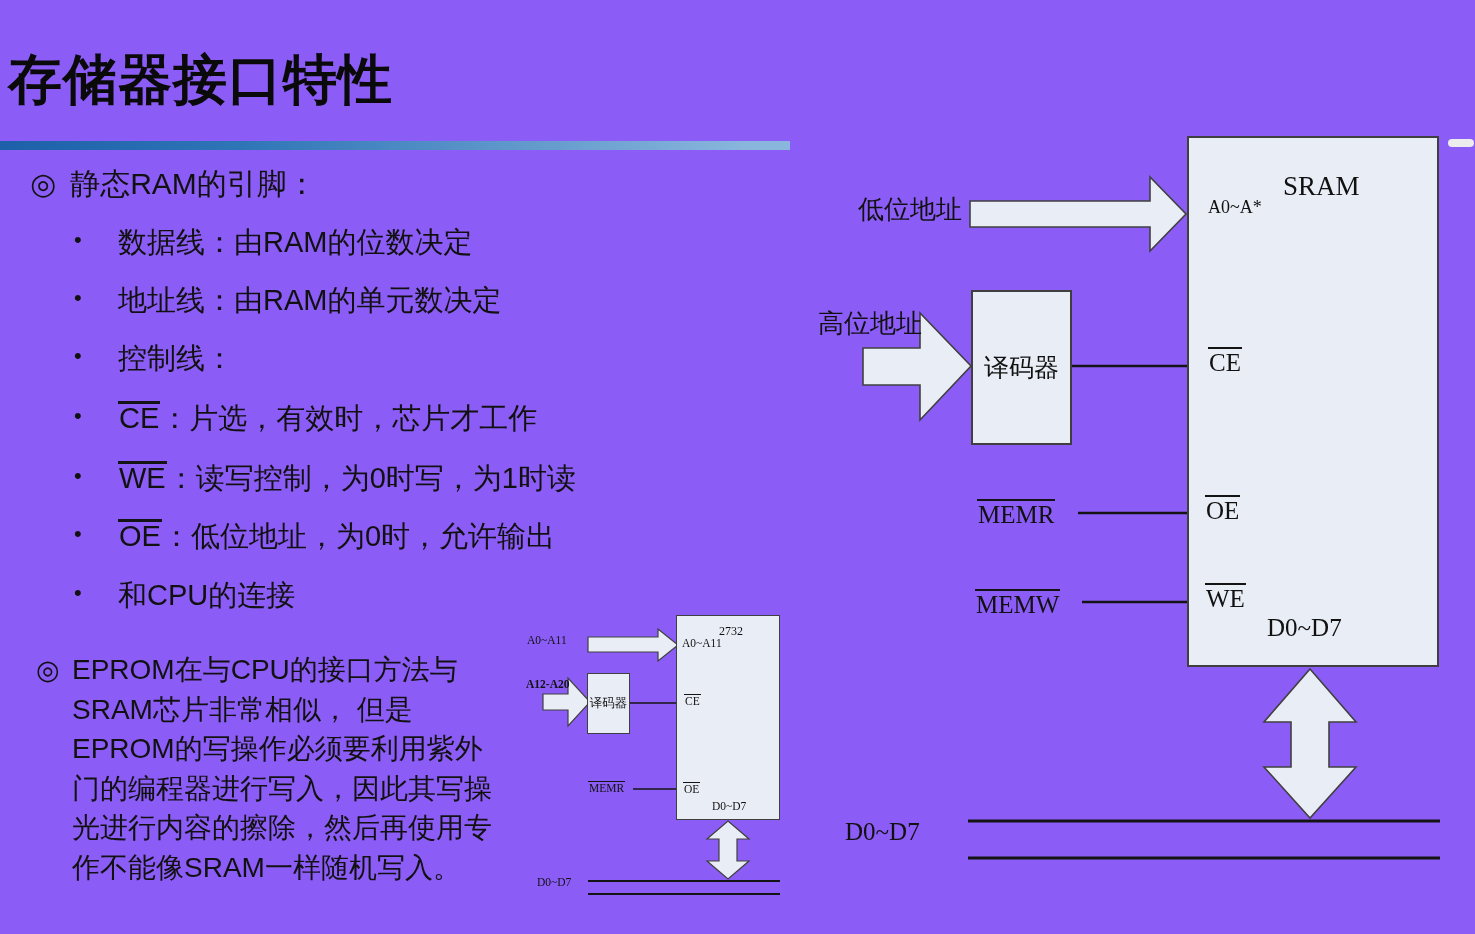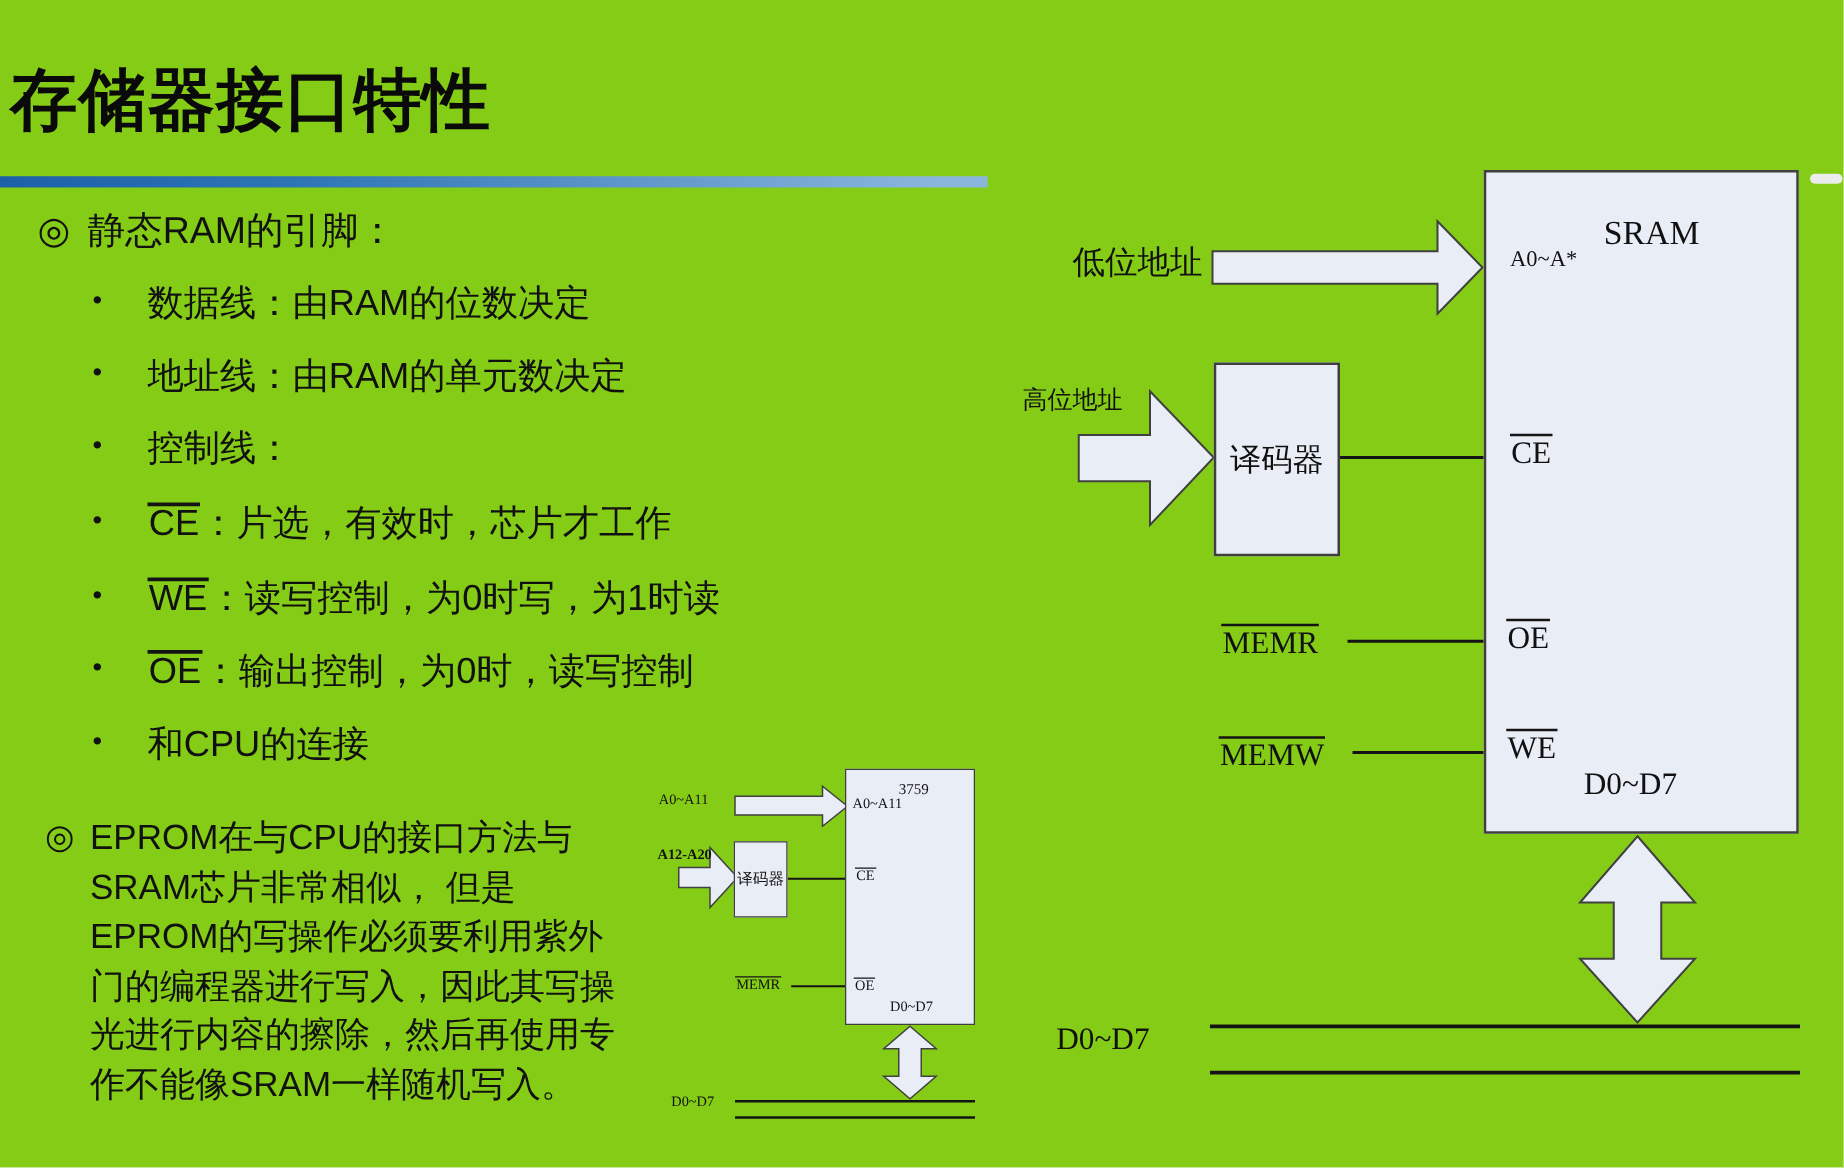--- a/index.html
+++ b/index.html
@@ -1,17 +1,17 @@
 <!DOCTYPE html>
 <html><head>
 <meta charset="utf-8">
 <style>
   html,body{margin:0;padding:0;background:#ffffff;}
   #slide{
-    position:relative;width:1475px;height:934px;background:#84cc16;
+    position:relative;width:1475px;height:934px;background:#8b5cf6;
     overflow:hidden;font-family:"Liberation Sans","DejaVu Sans",sans-serif;color:#111;
   }
   .abs{position:absolute;}
   .serif{font-family:"Liberation Serif","DejaVu Serif",serif;}
 
   .title{left:8px;top:44px;font-size:54px;font-weight:700;color:#0a0a0a;letter-spacing:1px;}
   .accentbar{left:0;top:141px;width:790px;height:9px;
     background:linear-gradient(to right,#1d60a9,#2e75b6 30%,#8ab6dd 95%);}
 
   .heading{left:30px;top:164px;font-size:30px;font-weight:500;}
@@ -66,21 +66,21 @@
   <div class="abs brow" style="left:118px;top:339px;">
     <span class="dot">•</span><span>控制线：</span>
   </div>
   <div class="abs brow" style="left:118px;top:399px;">
     <span class="dot">•</span><span class="ovl">CE</span><span>：片选，有效时，芯片才工作</span>
   </div>
   <div class="abs brow" style="left:118px;top:459px;">
     <span class="dot">•</span><span class="ovl">WE</span><span>：读写控制，为0时写，为1时读</span>
   </div>
   <div class="abs brow" style="left:118px;top:517px;">
-    <span class="dot">•</span><span class="ovl">OE</span><span>：输出控制，为0时，读写控制</span>
+    <span class="dot">•</span><span class="ovl">OE</span><span>：低位地址，为0时，允许输出</span>
   </div>
   <div class="abs brow" style="left:118px;top:576px;">
     <span class="dot">•</span><span>和CPU的连接</span>
   </div>
 
   <div class="abs eprom">
     <span class="emark">◎</span>
     <div class="elines">
       <div>EPROM在与CPU的接口方法与</div>
       <div>SRAM芯片非常相似， 但是</div>
@@ -117,27 +117,27 @@
   <div class="abs serif diaglabel" style="left:1208px;top:347px;font-size:25px;"><span class="ovserif">CE</span></div>
   <div class="abs serif diaglabel" style="left:1205px;top:495px;font-size:25px;"><span class="ovserif">OE</span></div>
   <div class="abs serif diaglabel" style="left:1205px;top:583px;font-size:25px;"><span class="ovserif">WE</span></div>
   <div class="abs serif diaglabel" style="left:1267px;top:614px;font-size:25px;">D0~D7</div>
 
   <div class="abs chipbox dec-big serif">
       <span>译码器</span>
     </div>
 
   <div class="abs serif diaglabel" style="left:818px;top:192px;font-size:26px;margin-left:40px;">低位地址</div>
-  <div class="abs serif diaglabel" style="left:818px;top:306px;font-size:20px;">高位地址</div>
+  <div class="abs serif diaglabel" style="left:818px;top:306px;font-size:26px;">高位地址</div>
   <div class="abs serif diaglabel" style="left:977px;top:499px;font-size:25px;"><span class="ovserif">MEMR</span></div>
   <div class="abs serif diaglabel" style="left:975px;top:589px;font-size:25px;"><span class="ovserif">MEMW</span></div>
   <div class="abs serif diaglabel" style="left:845px;top:818px;font-size:25px;">D0~D7</div>
 
   <div class="abs chipbox thin" style="left:676px;top:615px;width:104px;height:205px;"></div>
-  <div class="abs serif diaglabel" style="left:719px;top:624px;font-size:12px;">3759</div>
+  <div class="abs serif diaglabel" style="left:719px;top:624px;font-size:12px;">2732</div>
   <div class="abs serif diaglabel" style="left:682px;top:637px;font-size:11.5px;">A0~A11</div>
   <div class="abs serif diaglabel" style="left:684px;top:694px;font-size:11.5px;"><span class="ovserif sm">CE</span></div>
   <div class="abs serif diaglabel" style="left:683px;top:782px;font-size:11.5px;"><span class="ovserif sm">OE</span></div>
   <div class="abs serif diaglabel" style="left:712px;top:800px;font-size:11.5px;">D0~D7</div>
 
   <div class="abs chipbox thin dec-sm serif">
       <span>译码器</span>
     </div>
 
   <div class="abs serif diaglabel" style="left:527px;top:634px;font-size:11.5px;">A0~A11</div>

